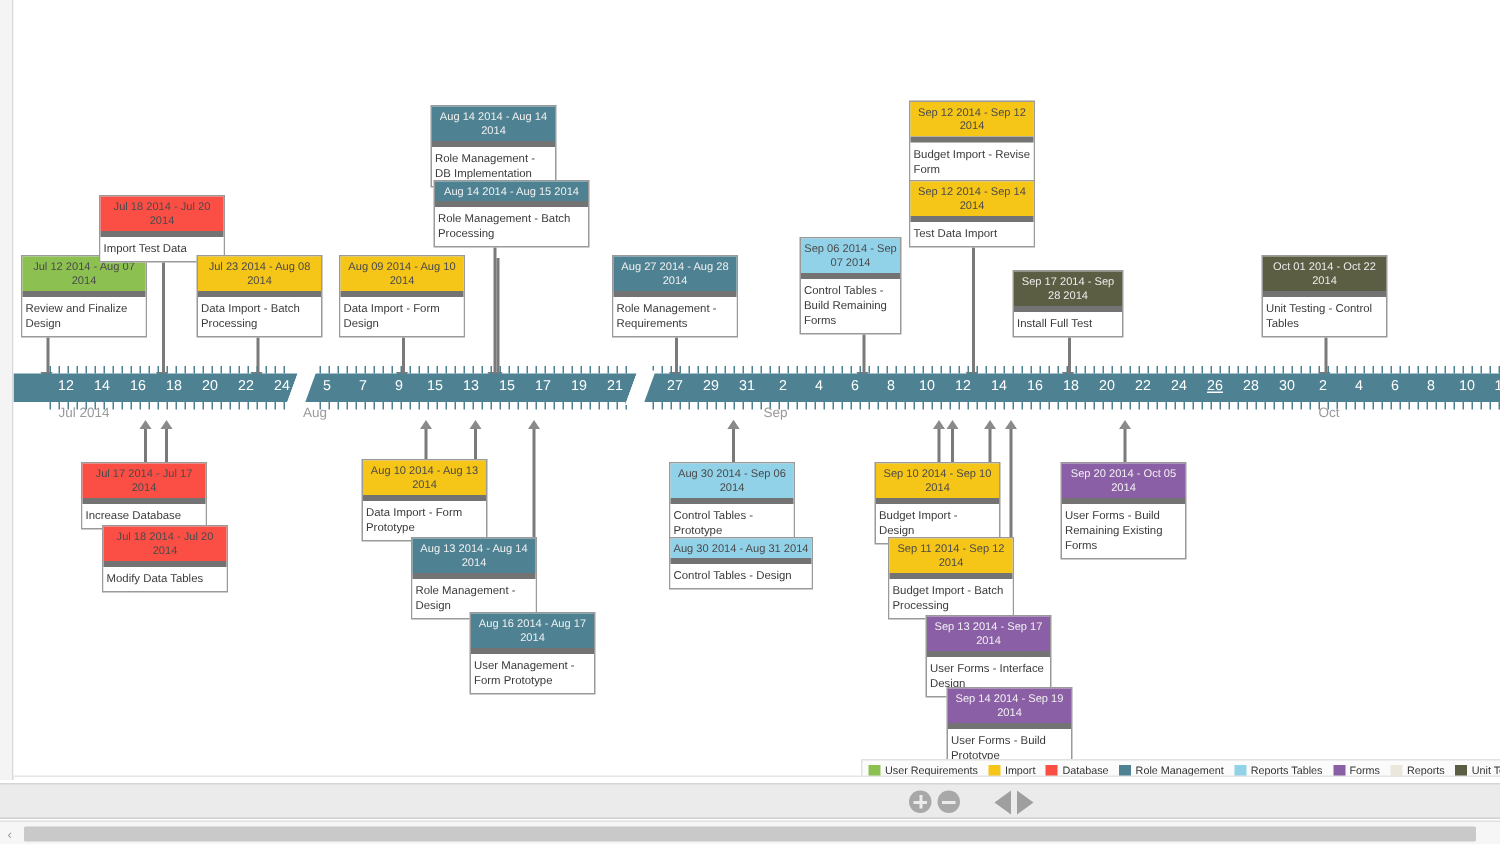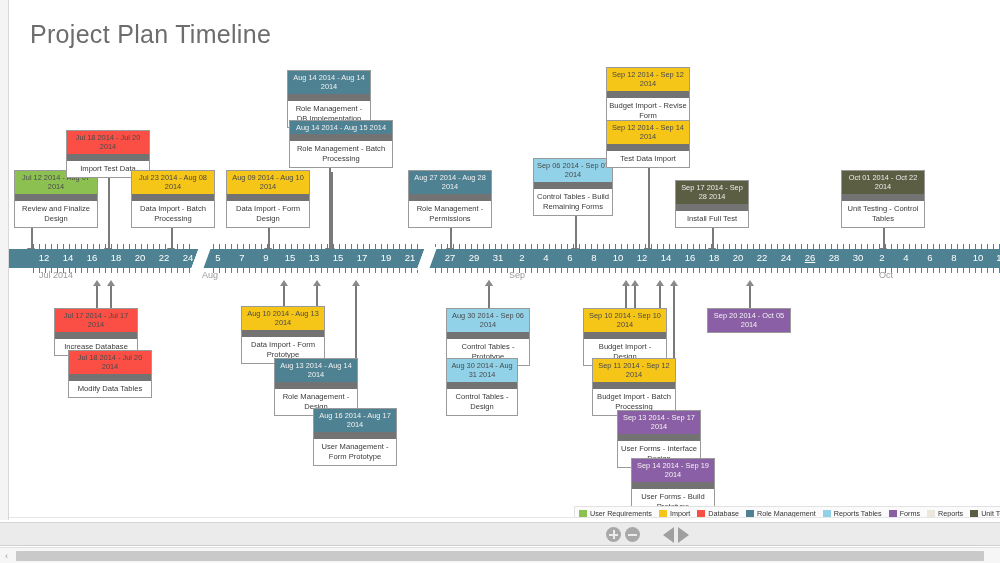--- a/index.html
+++ b/index.html
@@ -60,23 +60,23 @@
     background:#ffffff;
   }
 
   
   .evt { position:absolute; background:#fff; border:1px solid #9a9a9a; }
   .evt .dates {
     font-size:7.4px; line-height:1.28; text-align:center; color:#4a4a4a;
     padding:2px 2px 2px 2px;
   }
   .evt .label {
-    font-size:7.6px; line-height:1.3; text-align:center; color:#3a3a3a;
+    font-size:7.6px; line-height:1.3; text-align:left; color:#3a3a3a;
     background:#ffffff; padding:3px 2px 3px 2px;
-    border-top:7px solid #737373;
+    border-top:4px solid #737373;
   }
   .evt.c-green  .dates { background:#8cc152; }
   .evt.c-yellow .dates { background:#f5c518; }
   .evt.c-red    .dates { background:#fb4f46; }
   .evt.c-steel  .dates { background:#4e8293; color:#f0f0f0; }
   .evt.c-ltblue .dates { background:#92d2e8; }
   .evt.c-purple .dates { background:#8b5fa5; color:#f2f2f2; }
   .evt.c-olive  .dates { background:#5b5e42; color:#ececec; }
 
   
@@ -152,21 +152,20 @@
 </style>
 </head>
 <body>
 
 <div id="app">
 
   <div class="left-gutter"></div>
 
   <div class="canvas">
 
-    <div class="title">Project Plan Timeline</div>
 
     <div id="connector-layer">
         <div class="conn v" style="left: 22px; top: 222px; height: 28px;"></div>
         <div class="arrow-down" style="left: 18.3px; top: 248px;"></div>
         <div class="conn v" style="left: 99px; top: 172px; height: 78px;"></div>
         <div class="arrow-down" style="left: 95.3px; top: 248px;"></div>
         <div class="conn v" style="left: 162px; top: 222px; height: 28px;"></div>
         <div class="arrow-down" style="left: 158.3px; top: 248px;"></div>
         <div class="conn v" style="left: 259px; top: 222px; height: 28px;"></div>
         <div class="arrow-down" style="left: 255.3px; top: 248px;"></div>
@@ -239,23 +238,23 @@
         <div class="evt c-steel" style="left: 278px; top: 70px; width: 84px;">
           <div class="dates">Aug 14 2014 - Aug 14 2014</div>
           <div class="label">Role Management - DB Implementation</div>
         </div>
         <div class="evt c-steel" style="left: 280px; top: 120px; width: 104px;">
           <div class="dates">Aug 14 2014 - Aug 15 2014</div>
           <div class="label">Role Management - Batch Processing</div>
         </div>
         <div class="evt c-steel" style="left: 399px; top: 170px; width: 84px;">
           <div class="dates">Aug 27 2014 - Aug 28 2014</div>
-          <div class="label">Role Management - Permissions</div>
-        </div>
-        <div class="evt c-ltblue" style="left: 524px; top: 158px; width: 80px;">
+          <div class="label">Role Management - Requirements</div>
+        </div>
+        <div class="evt c-ltblue" style="left: 524px; top: 158px; width: 68px;">
           <div class="dates">Sep 06 2014 - Sep 07 2014</div>
           <div class="label">Control Tables - Build Remaining Forms</div>
         </div>
         <div class="evt c-yellow" style="left: 597px; top: 67px; width: 84px;">
           <div class="dates">Sep 12 2014 - Sep 12 2014</div>
           <div class="label">Budget Import - Revise Form</div>
         </div>
         <div class="evt c-yellow" style="left: 597px; top: 120px; width: 84px;">
           <div class="dates">Sep 12 2014 - Sep 14 2014</div>
           <div class="label">Test Data Import</div>
@@ -660,21 +659,21 @@
           <div class="label">Role Management - Design</div>
         </div>
         <div class="evt c-steel" style="left: 304px; top: 408px; width: 84px;">
           <div class="dates">Aug 16 2014 - Aug 17 2014</div>
           <div class="label">User Management - Form Prototype</div>
         </div>
         <div class="evt c-ltblue" style="left: 437px; top: 308px; width: 84px;">
           <div class="dates">Aug 30 2014 - Sep 06 2014</div>
           <div class="label">Control Tables - Prototype</div>
         </div>
-        <div class="evt c-ltblue" style="left: 437px; top: 358px; width: 72px;">
+        <div class="evt c-ltblue" style="left: 437px; top: 358px; width: 96px;">
           <div class="dates">Aug 30 2014 - Aug 31 2014</div>
           <div class="label">Control Tables - Design</div>
         </div>
         <div class="evt c-yellow" style="left: 574px; top: 308px; width: 84px;">
           <div class="dates">Sep 10 2014 - Sep 10 2014</div>
           <div class="label">Budget Import - Design</div>
         </div>
         <div class="evt c-yellow" style="left: 583px; top: 358px; width: 84px;">
           <div class="dates">Sep 11 2014 - Sep 12 2014</div>
           <div class="label">Budget Import - Batch Processing</div>
@@ -682,20 +681,21 @@
         <div class="evt c-purple" style="left: 608px; top: 410px; width: 84px;">
           <div class="dates">Sep 13 2014 - Sep 17 2014</div>
           <div class="label">User Forms - Interface Design</div>
         </div>
         <div class="evt c-purple" style="left: 622px; top: 458px; width: 84px;">
           <div class="dates">Sep 14 2014 - Sep 19 2014</div>
           <div class="label">User Forms - Build Prototype</div>
         </div>
         <div class="evt c-purple" style="left: 698px; top: 308px; width: 84px;">
           <div class="dates">Sep 20 2014 - Oct 05 2014</div>
+          <div class="label">User Forms - Build Remaining Existing Forms</div>
         </div>
       </div>
 
     <div class="legend" id="legend">
         <div class="item">
           <span class="sw" style="background: rgb(140, 193, 82);"></span>
           <span class="nm">User Requirements</span>
         </div>
         <div class="item">
           <span class="sw" style="background: rgb(245, 197, 24);"></span>

